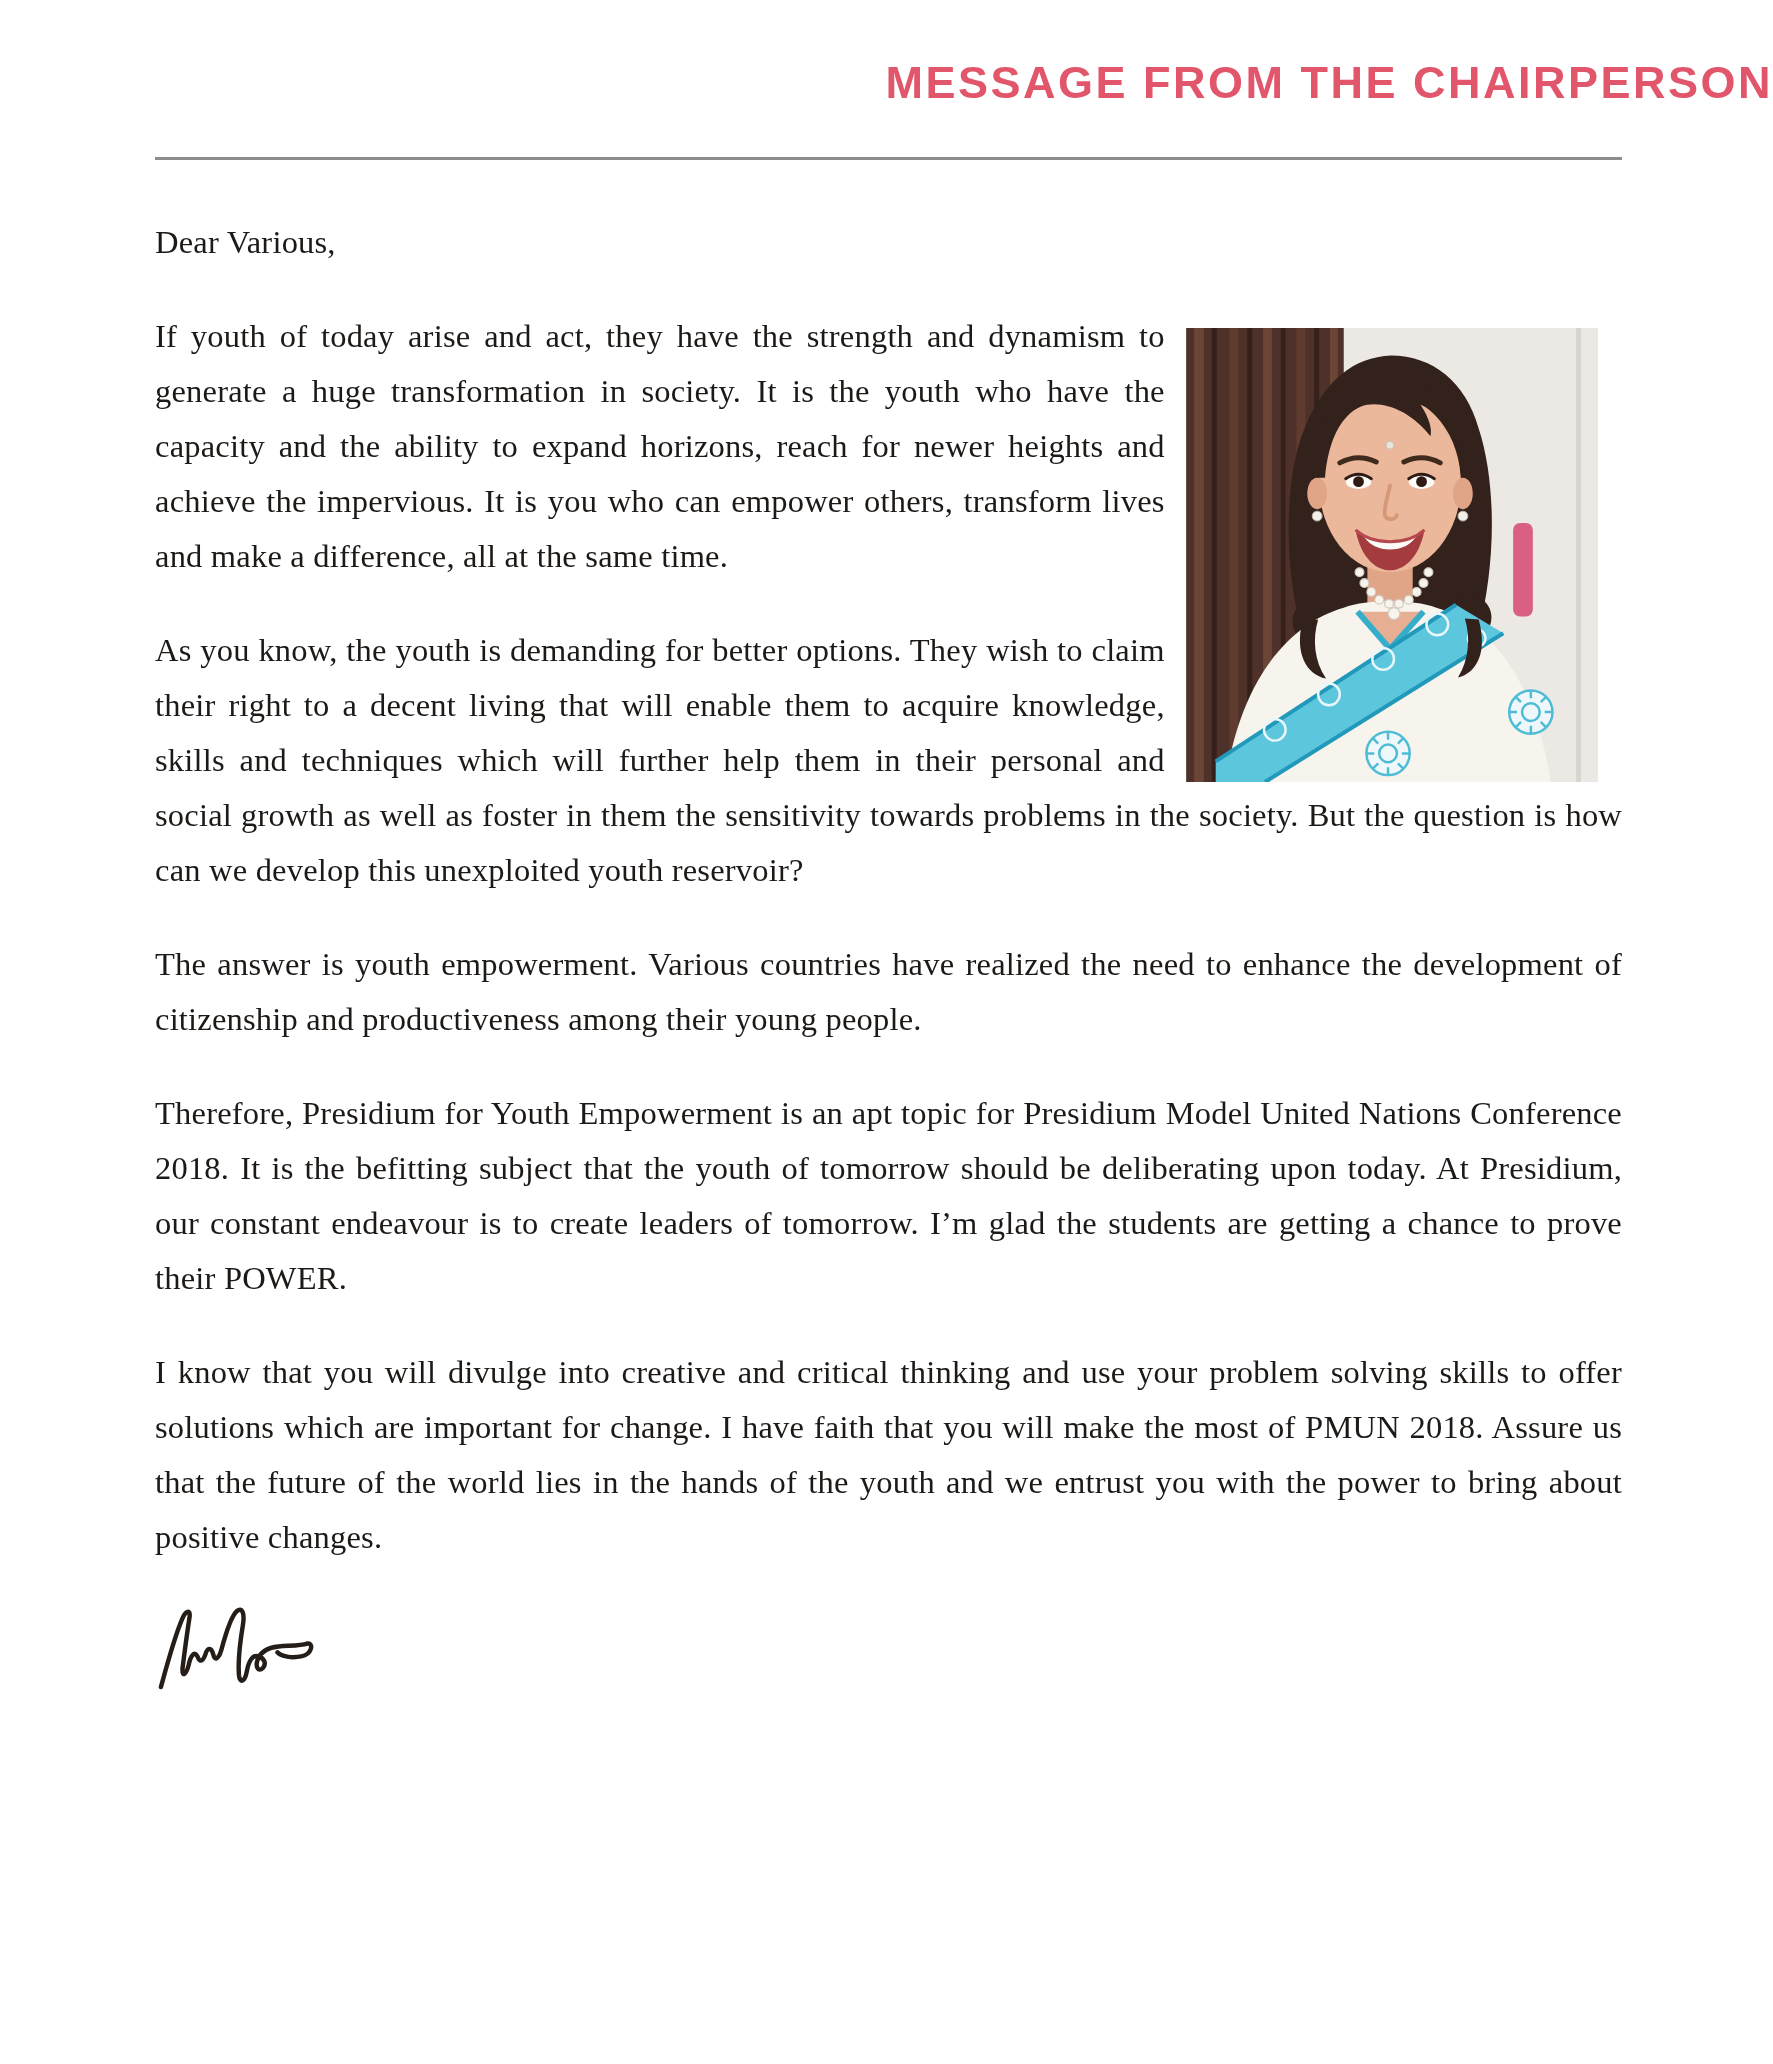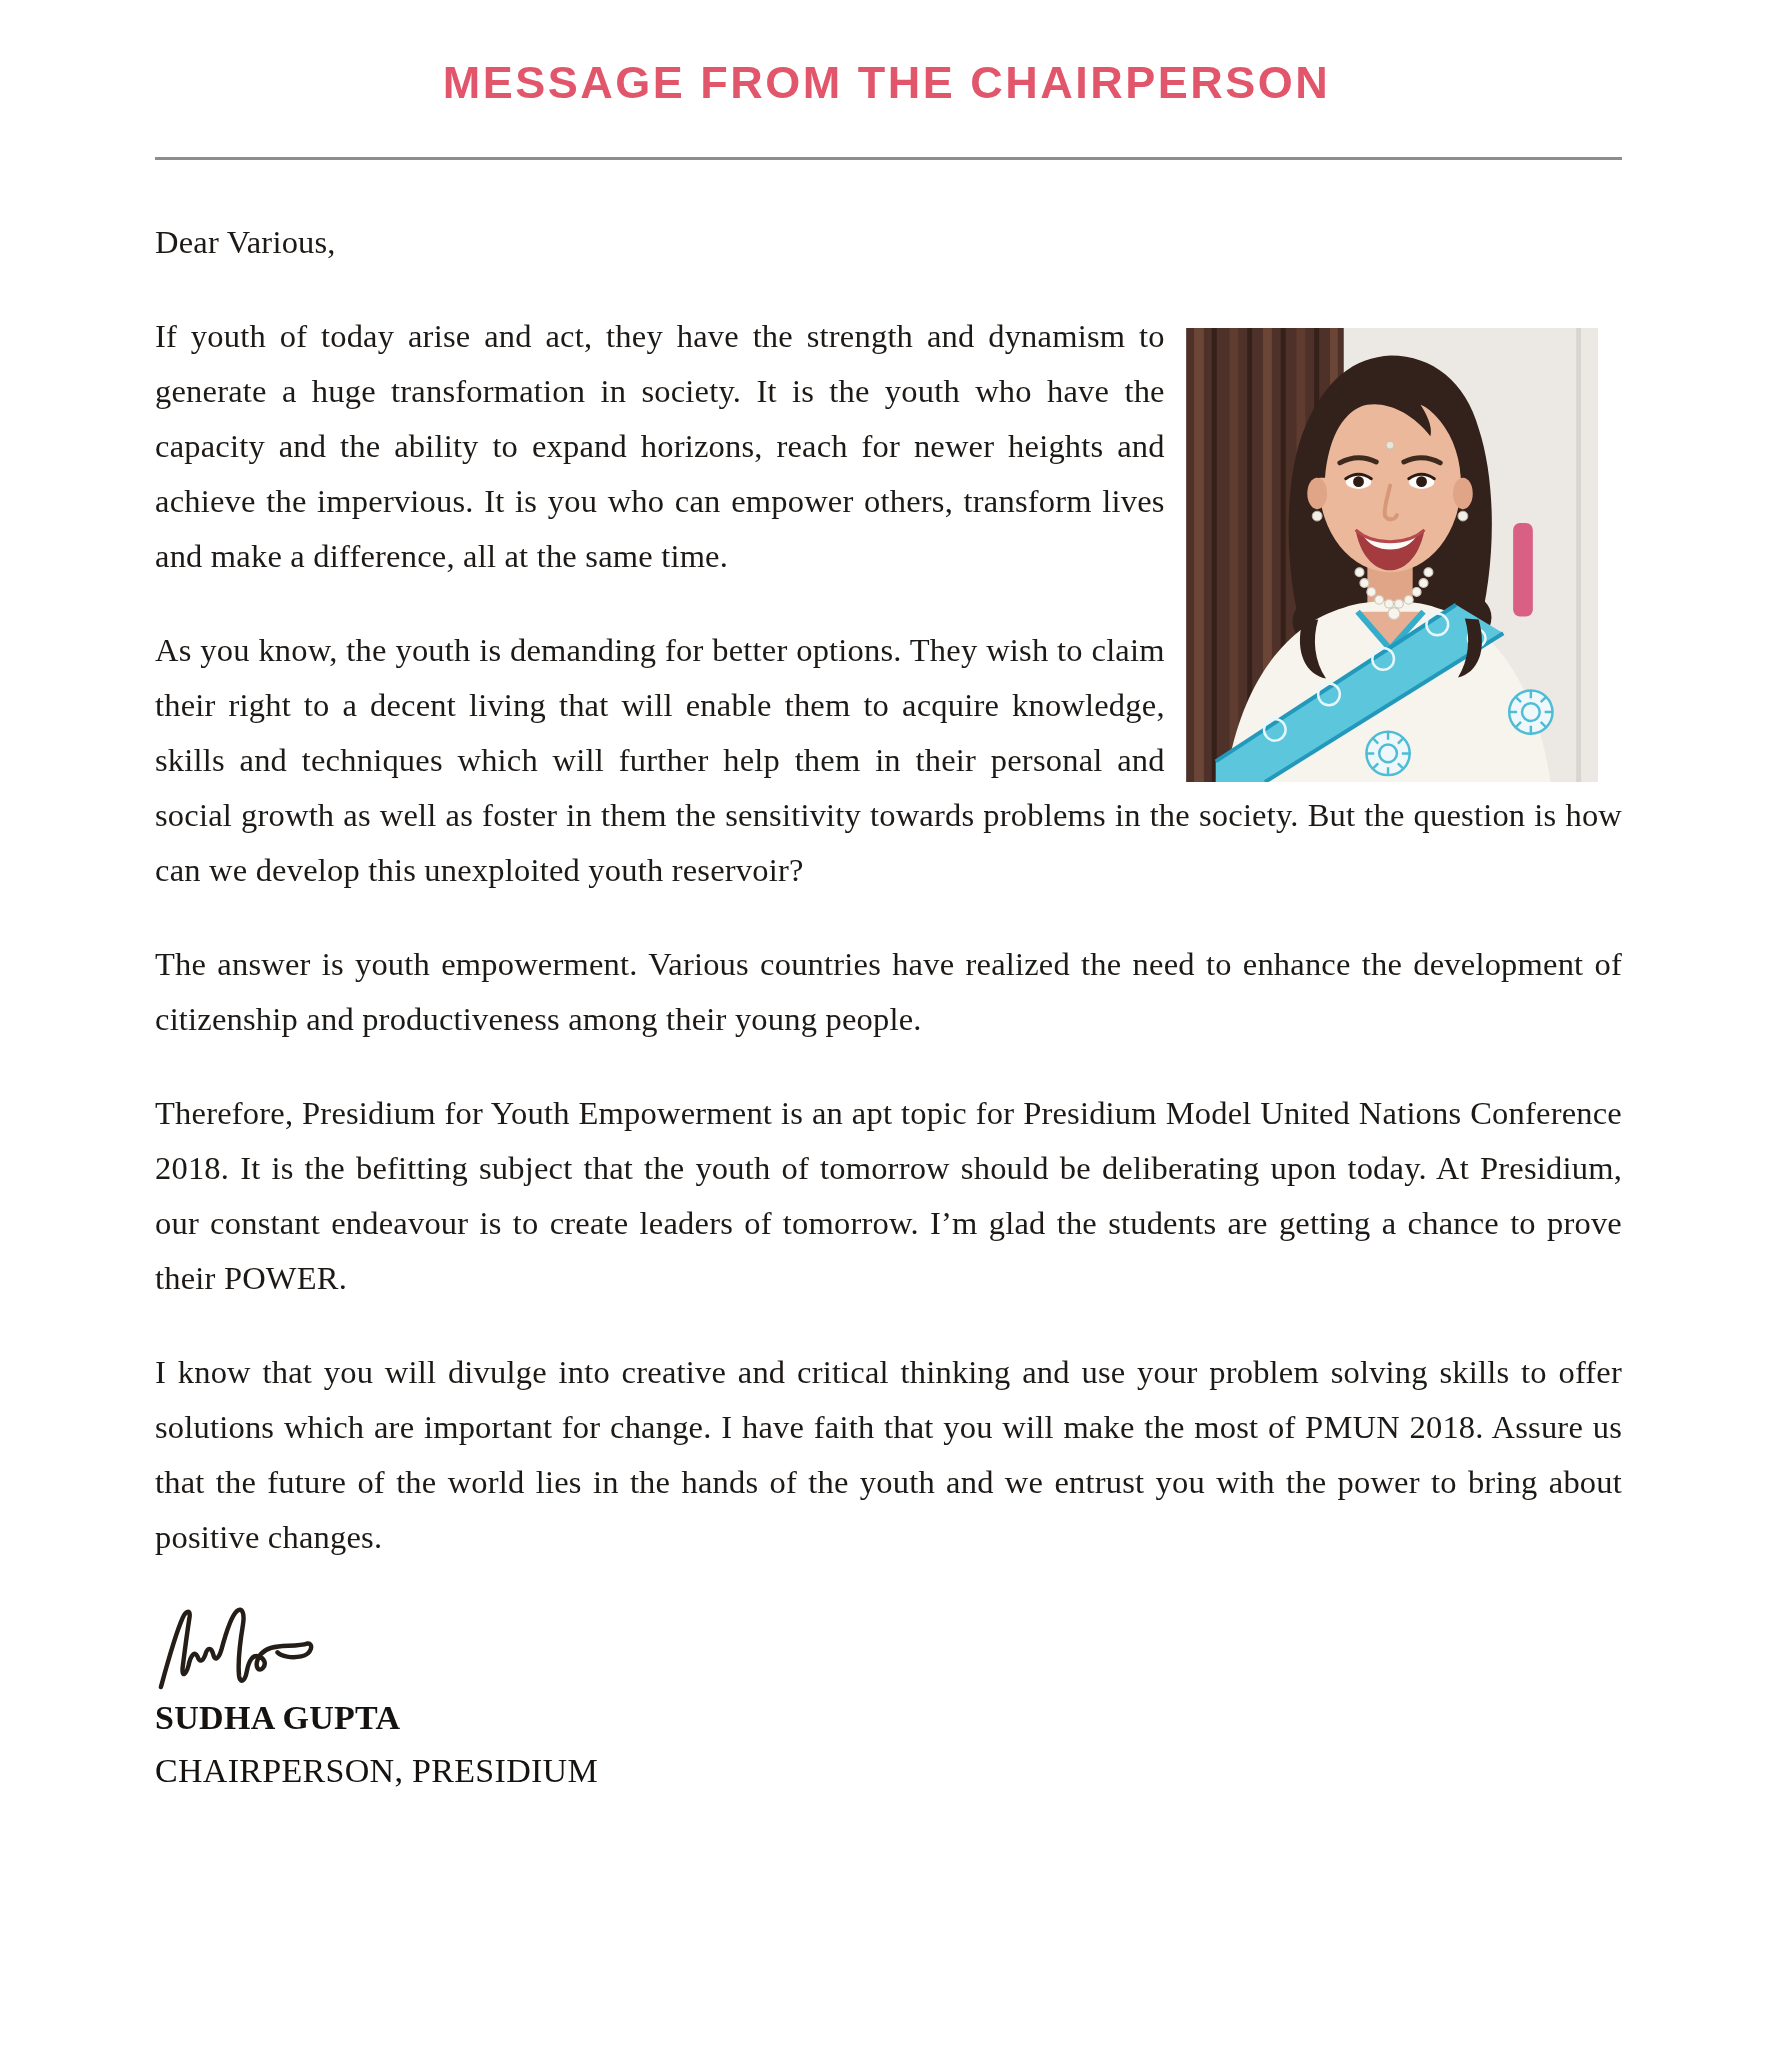--- a/index.html
+++ b/index.html
@@ -3,21 +3,21 @@
 <meta charset="utf-8">
 <style>
   html, body { margin:0; padding:0; background:#ffffff; }
   body {
     width:1773px; height:2065px; position:relative;
     font-family:"Liberation Serif", serif;
     overflow:hidden;
   }
   .page-title {
     position:absolute; top:57px; left:0; width:1773px;
-    text-align:center;
+    text-align:right;
     font-family:"Liberation Sans", sans-serif;
     font-weight:bold; font-size:45px; line-height:51px;
     letter-spacing:2.5px;
     color:#e2566c;
   }
   .rule {
     position:absolute; top:157px; left:155px;
     width:1467px; height:3px; background:#8e8d8d;
   }
   .content {
@@ -183,19 +183,15 @@
                C 95 57 99 51 105 53
                C 111 55 113 61 109 65
                C 105 69 101 64 104 56
                C 107 48 115 44 125 43
                C 137 42 148 42 154 40
                C 161 39 159 51 148 53
                C 138 55 128 53 124 49" fill="none" stroke="#241d18" stroke-width="4.5" stroke-linecap="round" stroke-linejoin="round"></path>
     </svg>
   </div>
 
-  <div class="signatory">
-    <span class="name">SUDHA GUPTA</span><br>
-    <span>CHAIRPERSON, PRESIDIUM</span>
-  </div>
 
 </div>
 
 
 </body></html>

